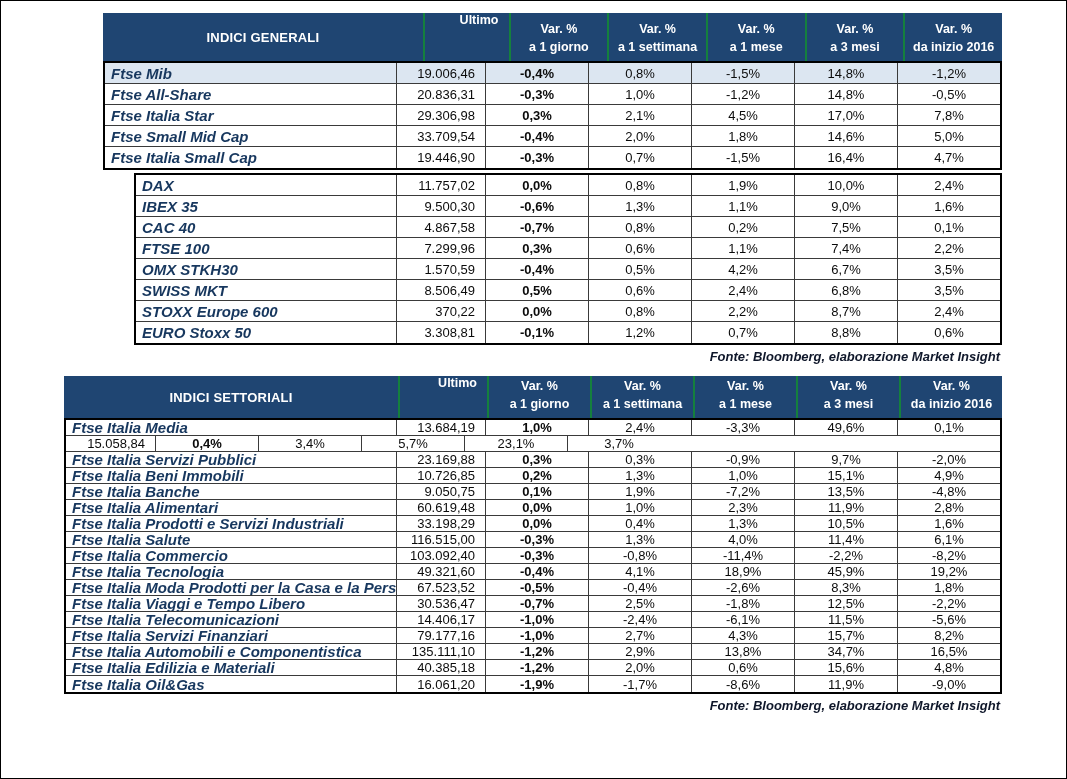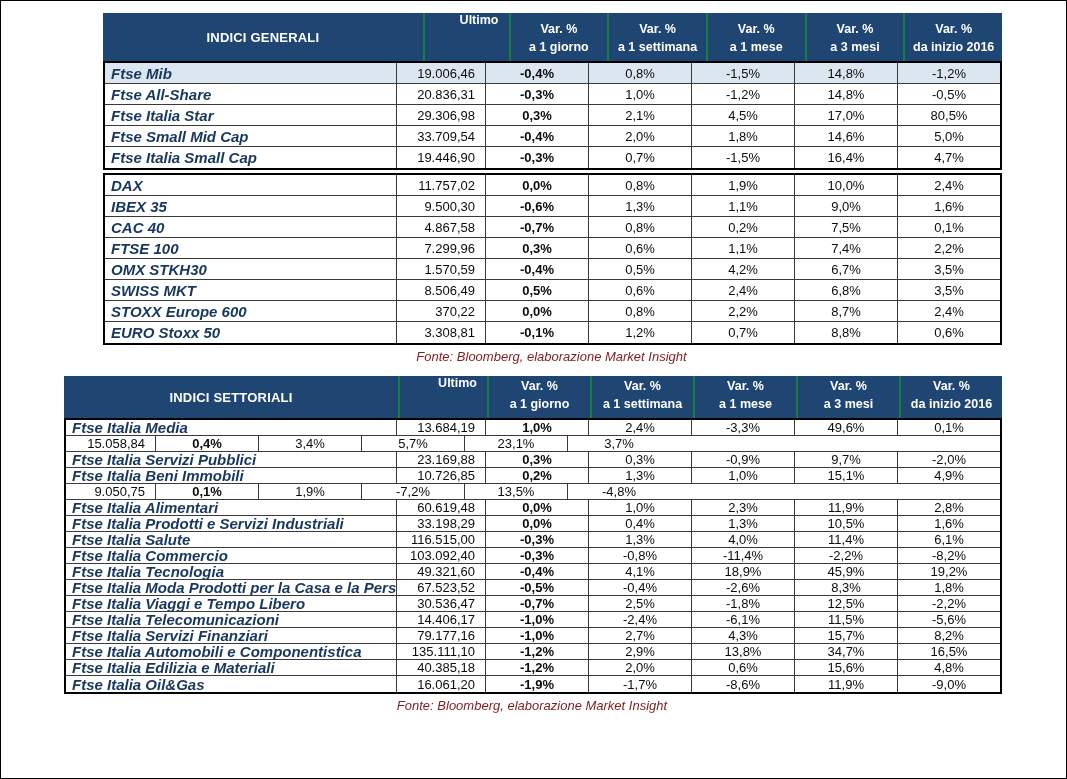--- a/index.html
+++ b/index.html
@@ -13,32 +13,32 @@
   #table-generali{top:12px;padding-left:39px;}
   #table-settoriali{top:375px;}
   .thead{display:flex;height:48px;}
   #table-settoriali .thead{height:42px;}
   .th{background:var(--header-bg);color:var(--header-text);font-weight:bold;font-size:12.5px;display:flex;}
   .thead > .th + .th{border-left:2px solid #15803d;}
   .th-name{width:334px;align-items:center;justify-content:center;font-size:13px;letter-spacing:.2px;}
   .th-ultimo{width:89px;justify-content:flex-end;padding:0 10px 6px 0;}
   .th-var{width:103px;flex-direction:column;align-items:center;justify-content:flex-end;padding-bottom:5px;line-height:1.45;text-align:center;}
   .tgroup{border:2px solid var(--outer);background:#fff;}
-  .tgroup + .tgroup{margin-top:3px;}
+  .tgroup + .tgroup{margin-top:3px;margin-left:31px;}
   .trow{display:flex;height:21px;border-bottom:1px solid var(--grid);}
   #table-settoriali .trow{height:16px;}
   .tgroup .trow:last-child{border-bottom:none;}
   .td{display:flex;align-items:center;font-size:13px;color:var(--value-text);border-left:1px solid var(--grid);}
   .td:first-child{border-left:none;}
   .td-name{flex:1;min-width:0;padding-left:6px;color:var(--name-text);font-weight:bold;font-style:italic;font-size:15px;white-space:nowrap;overflow:hidden;}
   .td-ultimo{width:89px;justify-content:flex-end;padding-right:10px;}
   .td-var{width:103px;justify-content:center;}
   .td-bold{font-weight:bold;}
   .row-highlight{background:var(--highlight);}
-  .source-note{margin-top:4px;text-align:center;font-style:italic;font-size:13px;color:#7f1d1d;padding-right:2px;}
+  .source-note{margin-top:4px;text-align:right;font-style:italic;font-size:13px;color:#0f172a;padding-right:2px;font-weight:bold;}
 </style>
 </head>
 <body>
 
 <div class="page">
   <div class="report-table" id="table-generali">
       <div class="thead">
         <div class="th th-name">INDICI GENERALI</div>
         <div class="th th-ultimo">
           <div class="th-line">Ultimo</div>
@@ -83,21 +83,21 @@
           <div class="td td-var">14,8%</div>
           <div class="td td-var">-0,5%</div>
         </div>
         <div class="trow">
           <div class="td td-name">Ftse Italia Star</div>
           <div class="td td-ultimo">29.306,98</div>
           <div class="td td-var td-bold">0,3%</div>
           <div class="td td-var">2,1%</div>
           <div class="td td-var">4,5%</div>
           <div class="td td-var">17,0%</div>
-          <div class="td td-var">80,5%</div>
+          <div class="td td-var">7,8%</div>
         </div>
         <div class="trow">
           <div class="td td-name">Ftse Small Mid Cap</div>
           <div class="td td-ultimo">33.709,54</div>
           <div class="td td-var td-bold">-0,4%</div>
           <div class="td td-var">2,0%</div>
           <div class="td td-var">1,8%</div>
           <div class="td td-var">14,6%</div>
           <div class="td td-var">5,0%</div>
         </div>
@@ -244,20 +244,21 @@
         <div class="trow">
           <div class="td td-name">Ftse Italia Beni Immobili</div>
           <div class="td td-ultimo">10.726,85</div>
           <div class="td td-var td-bold">0,2%</div>
           <div class="td td-var">1,3%</div>
           <div class="td td-var">1,0%</div>
           <div class="td td-var">15,1%</div>
           <div class="td td-var">4,9%</div>
         </div>
         <div class="trow">
+          <div class="td td-name">Ftse Italia Banche</div>
           <div class="td td-ultimo">9.050,75</div>
           <div class="td td-var td-bold">0,1%</div>
           <div class="td td-var">1,9%</div>
           <div class="td td-var">-7,2%</div>
           <div class="td td-var">13,5%</div>
           <div class="td td-var">-4,8%</div>
         </div>
         <div class="trow">
           <div class="td td-name">Ftse Italia Alimentari</div>
           <div class="td td-ultimo">60.619,48</div>

